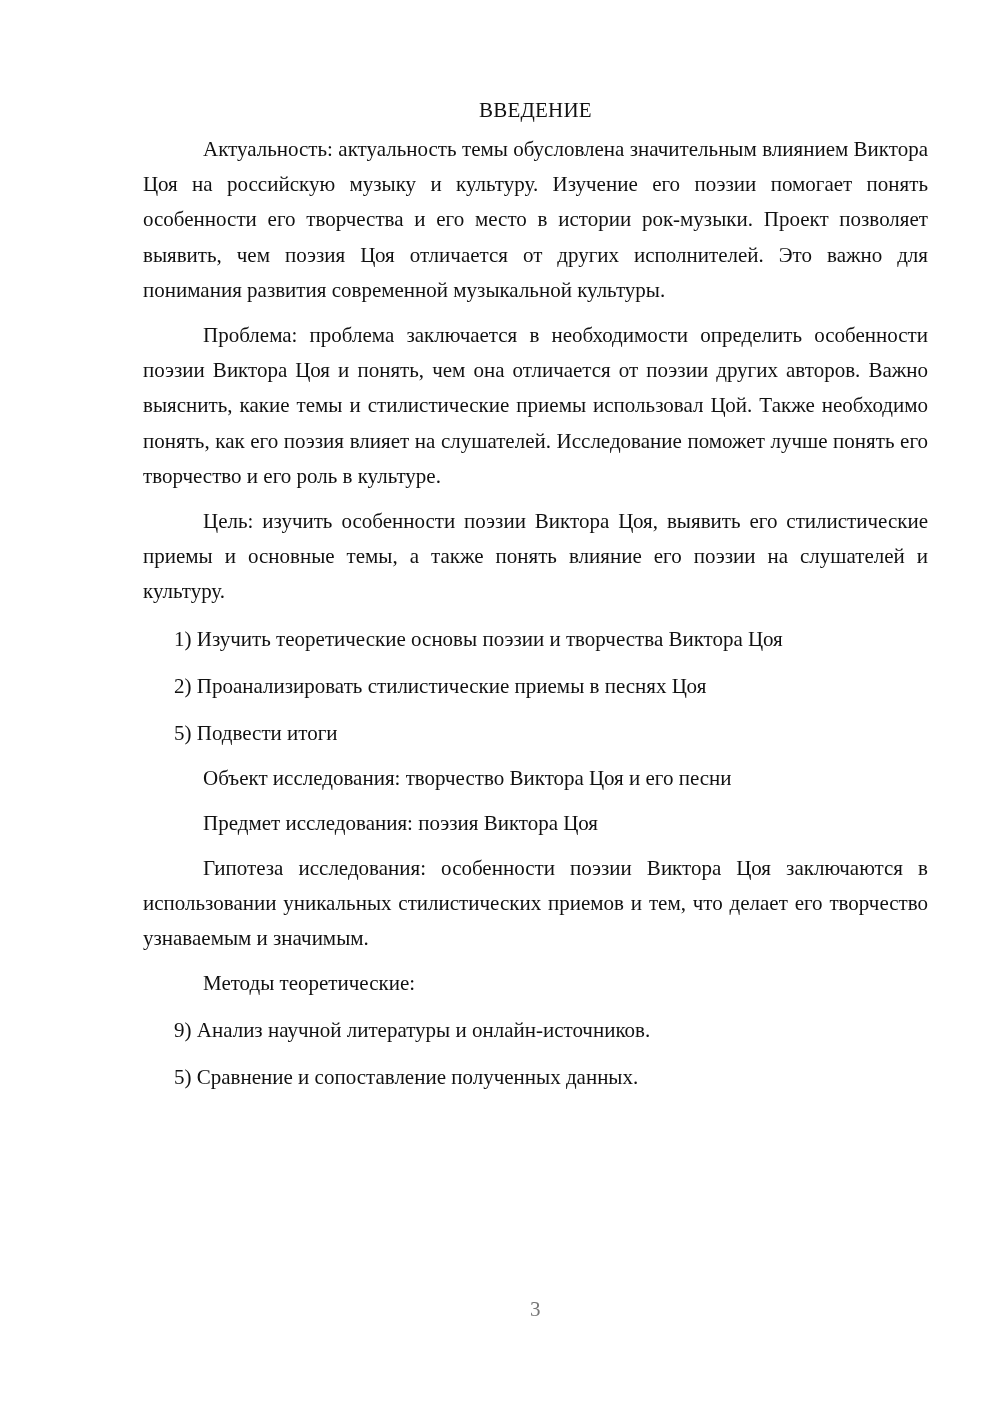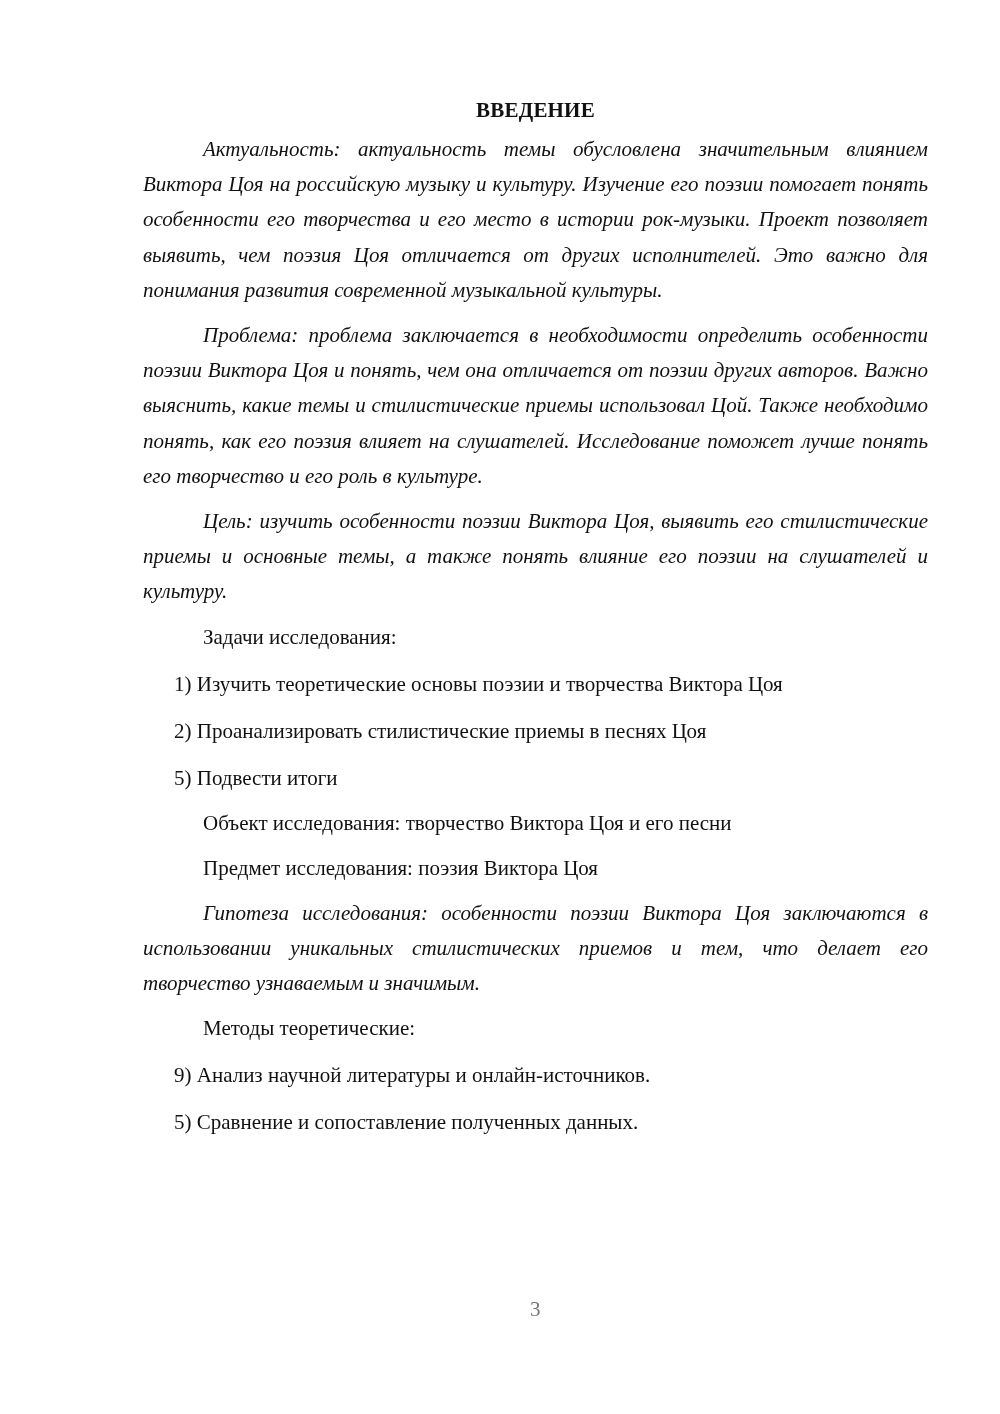--- a/index.html
+++ b/index.html
@@ -16,33 +16,32 @@
       color: #111111;
     }
     .page {
       position: absolute;
       left: 143px;
       top: 96px;
       width: 785px;
     }
     .title {
       text-align: center;
-      font-weight: bold;
+      font-weight: normal;
       font-size: 21px;
       line-height: 28px;
       margin: 0 0 8px 0;
       letter-spacing: 0.2px;
     }
     .para {
       font-size: 21px;
       line-height: 35.2px;
       text-align: justify;
       text-indent: 60px;
       margin: 0 0 10px 0;
-      font-style: italic;
     }
     .line {
       font-size: 21px;
       line-height: 35px;
       margin: 0 0 10px 0;
     }
     .indent {
       padding-left: 60px;
     }
     .list-item {
@@ -69,21 +68,20 @@
 </head>
 <body>
 
 <div class="page">
   <div class="title">ВВЕДЕНИЕ</div>
 
   <p class="para">Актуальность: актуальность темы обусловлена значительным влиянием Виктора Цоя на российскую музыку и культуру. Изучение его поэзии помогает понять особенности его творчества и его место в истории рок-музыки. Проект позволяет выявить, чем поэзия Цоя отличается от других исполнителей. Это важно для понимания развития современной музыкальной культуры.</p>
   <p class="para">Проблема: проблема заключается в необходимости определить особенности поэзии Виктора Цоя и понять, чем она отличается от поэзии других авторов. Важно выяснить, какие темы и стилистические приемы использовал Цой. Также необходимо понять, как его поэзия влияет на слушателей. Исследование поможет лучше понять его творчество и его роль в культуре.</p>
   <p class="para">Цель: изучить особенности поэзии Виктора Цоя, выявить его стилистические приемы и основные темы, а также понять влияние его поэзии на слушателей и культуру.</p>
 
-  <div class="line indent">Задачи исследования:</div>
   <div>
     <div class="list-item">1) Изучить теоретические основы поэзии и творчества Виктора Цоя</div>
     <div class="list-item">2) Проанализировать стилистические приемы в песнях Цоя</div>
     <div class="list-item">5) Подвести итоги</div>
   </div>
 
   <div class="line indent">Объект исследования: творчество Виктора Цоя и его песни</div>
   <div class="line indent">Предмет исследования: поэзия Виктора Цоя</div>
 
   <p class="para">Гипотеза исследования: особенности поэзии Виктора Цоя заключаются в использовании уникальных стилистических приемов и тем, что делает его творчество узнаваемым и значимым.</p>

